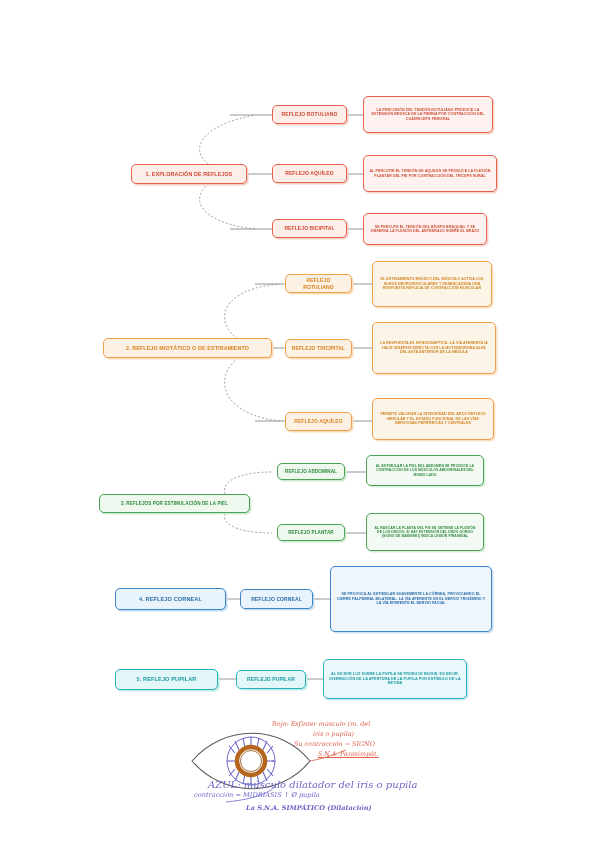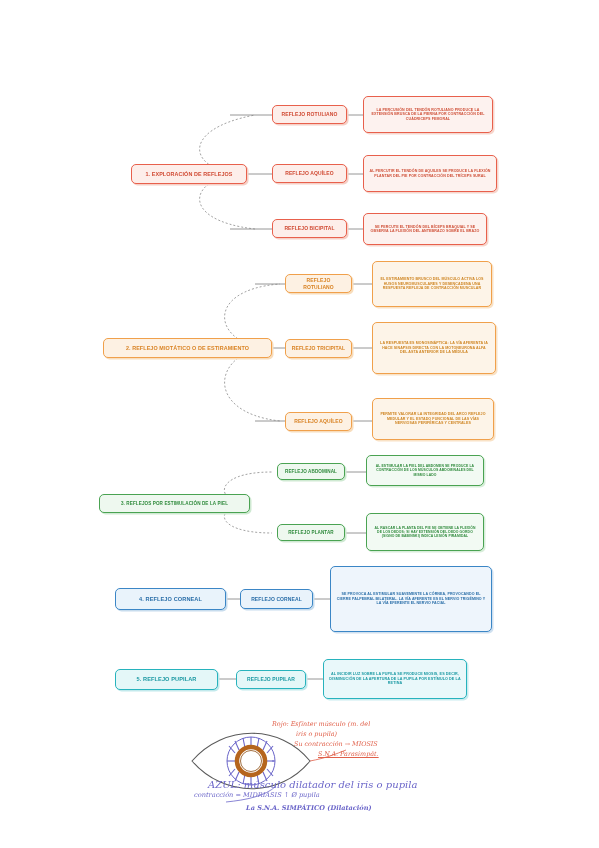--- a/index.html
+++ b/index.html
@@ -276,22 +276,22 @@
 
       <circle cx="65" cy="45" r="14" fill="none" stroke="#b5651d" stroke-width="4.5"></circle>
       <circle cx="65" cy="45" r="10.5" fill="#ffffff" stroke="#8a4b12" stroke-width="0.8"></circle>
 
       <path d="M124 45 C 140 42, 150 38, 160 34" fill="none" stroke="#e0604a" stroke-width="0.8"></path>
       <path d="M90 70 C 80 80, 60 84, 40 86" fill="none" stroke="#6b66c9" stroke-width="0.8"></path>
     </svg>
 
     
     <div class="hand hand-red" style="left:86px;top:4px;font-size:6.4px;">Rojo: Esfínter músculo (m. del</div>
-    <div class="hand hand-red" style="left:110px;top:14px;font-size:6.4px;">iris o pupila)</div>
-    <div class="hand hand-red" style="left:108px;top:24px;font-size:6.4px;">Su contracción → MIOSIS</div>
+    <div class="hand hand-red" style="left:127px;top:14px;font-size:6.4px;">iris o pupila)</div>
+    <div class="hand hand-red" style="left:108px;top:24px;font-size:6.4px;">Su contracción → SIGNO</div>
     <div class="hand hand-red u" style="left:132px;top:34px;font-size:6.4px;text-align:right;">S.N.A. Parasimpát.</div>
 
     
     <div class="hand hand-blue" style="left:22px;top:63px;font-size:10px;">AZUL: músculo dilatador del iris o pupila</div>
     <div class="hand hand-blue" style="left:8px;top:75px;font-size:6.6px;">contracción = MIDRIASIS  ↑ Ø pupila</div>
     <div class="hand hand-blue" style="left:60px;top:88px;font-size:6.6px;font-weight:bold;">La S.N.A. SIMPÁTICO (Dilatación)</div>
   </div>
 
 </div>
 

